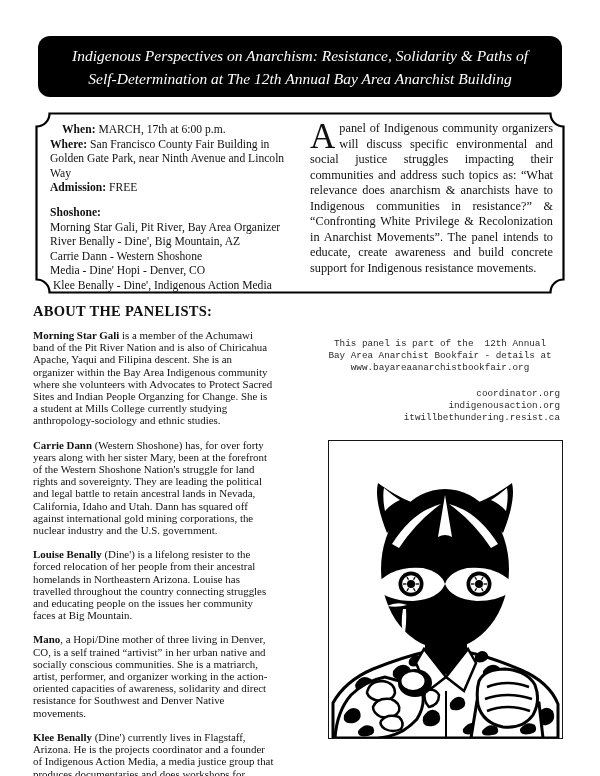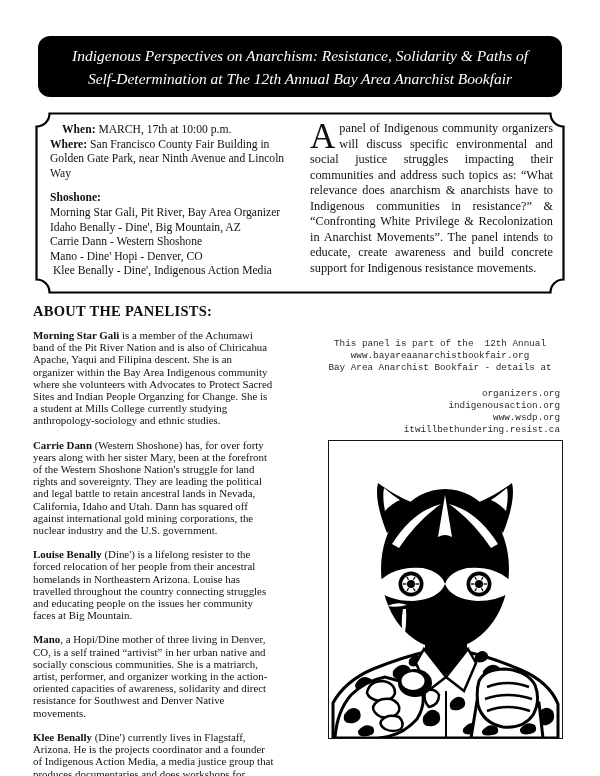--- a/index.html
+++ b/index.html
@@ -45,37 +45,38 @@
           border:1.6px solid #141414;background:#fff;}
   .artbox svg{display:block;width:100%;height:100%;}
 </style>
 </head>
 <body>
 
 <div class="page">
 
   <div class="banner">
     <div>Indigenous Perspectives on Anarchism: Resistance, Solidarity &amp; Paths of</div>
-    <div>Self-Determination at The 12th Annual Bay Area Anarchist Bookfair</div>
+    <div>Self-Determination at The 12th Annual Bay Area Anarchist Building</div>
   </div>
 
   <div class="plaque">
     <svg class="frame" width="530" height="182" viewBox="0 0 530 182">
       <path d="M 14.5 1.5 H 515.5 A 13 13 0 0 0 528.5 14.5 V 167.5 A 13 13 0 0 0 515.5 180.5 H 14.5 A 13 13 0 0 0 1.5 167.5 V 14.5 A 13 13 0 0 0 14.5 1.5 Z" fill="none" stroke="#000" stroke-width="2.2"></path>
     </svg>
 
     <div class="eventcol">
-      <div class="line-when"><b>When:</b><span> MARCH, 17th at 10:00 p.m.</span></div>
+      <div class="line-when"><b>When:</b><span> MARCH, 17th at 6:00 p.m.</span></div>
       <div><b>Where:</b><span> San Francisco County Fair Building in Golden Gate Park, near Ninth Avenue and Lincoln Way</span></div>
+      <div><b>Admission:</b><span> FREE</span></div>
       <div class="gap"></div>
       <div><b>Shoshone:</b></div>
       <div>Morning Star Gali, Pit River, Bay Area Organizer</div>
-      <div>Idaho Benally - Dine', Big Mountain, AZ</div>
+      <div>River Benally - Dine', Big Mountain, AZ</div>
       <div>Carrie Dann - Western Shoshone</div>
-      <div>Mano - Dine' Hopi - Denver, CO</div>
+      <div>Media - Dine' Hopi - Denver, CO</div>
       <div class="panelist-last">Klee Benally - Dine', Indigenous Action Media</div>
     </div>
 
     <div class="introcol">
       <span class="dropcap">A</span><span>panel of Indigenous community organizers will discuss specific environmental and social justice struggles impacting their communities and address such topics as: “What relevance does anarchism &amp; anarchists have to Indigenous communities in resistance?” &amp; “Confronting White Privilege &amp; Recolonization in Anarchist Movements”. The panel intends to educate, create awareness and build concrete support for Indigenous resistance movements.</span>
     </div>
   </div>
 
   <div class="about-heading">ABOUT THE PANELISTS:</div>
 
@@ -83,27 +84,26 @@
     <p><b>Morning Star Gali</b><span> is a member of the Achumawi band of the Pit River Nation and is also of Chiricahua Apache, Yaqui and Filipina descent. She is an organizer within the Bay Area Indigenous community where she volunteers with Advocates to Protect Sacred Sites and Indian People Organzing for Change. She is a student at Mills College currently studying anthropology-sociology and ethnic studies.</span></p>
     <p><b>Carrie Dann</b><span> (Western Shoshone) has, for over forty years along with her sister Mary, been at the forefront of the Western Shoshone Nation's struggle for land rights and sovereignty. They are leading the political and legal battle to retain ancestral lands in Nevada, California, Idaho and Utah. Dann has squared off against international gold mining corporations, the nuclear industry and the U.S. government.</span></p>
     <p><b>Louise Benally</b><span> (Dine') is a lifelong resister to the forced relocation of her people from their ancestral homelands in Northeastern Arizona. Louise has travelled throughout the country connecting struggles and educating people on the issues her community faces at Big Mountain.</span></p>
     <p><b>Mano</b><span>, a Hopi/Dine mother of three living in Denver, CO, is a self trained “artivist” in her urban native and socially conscious communities. She is a matriarch, artist, performer, and organizer working in the action-oriented capacities of awareness, solidarity and direct resistance for Southwest and Denver Native movements.</span></p>
     <p><b>Klee Benally</b><span> (Dine') currently lives in Flagstaff, Arizona. He is the projects coordinator and a founder of Indigenous Action Media, a media justice group that produces documentaries and does workshops for Indigenous youth. He is currently actively working to protect sacred sites in the Southwest and touring with the punk- rock group Blackfire.</span></p>
   </div>
 
   <div class="note">
     <div class="ctr">
       <div>This panel is part of the  12th Annual</div>
+      <div>Bay Area Anarchist Bookfair - details at</div>
       <div>www.bayareaanarchistbookfair.org</div>
-      <div>Bay Area Anarchist Bookfair - details at</div>
     </div>
     <div class="links">
-      <div>organizers.org</div>
+      <div>coordinator.org</div>
       <div>indigenousaction.org</div>
-      <div>www.wsdp.org</div>
       <div>itwillbethundering.resist.ca</div>
     </div>
   </div>
 
   <div class="artbox">
     <svg viewBox="0 0 233 297">
 
       <rect x="96" y="190" width="42" height="52" fill="#000"></rect>
 
       <path d="M 4 297 L 4 262 Q 16 240 44 228 Q 74 216 96 211 L 96 226 Q 116 238 138 226 L 138 211 Q 162 216 192 229 Q 220 241 229 263 L 229 297 Z" fill="#fff" stroke="#000" stroke-width="3"></path>

